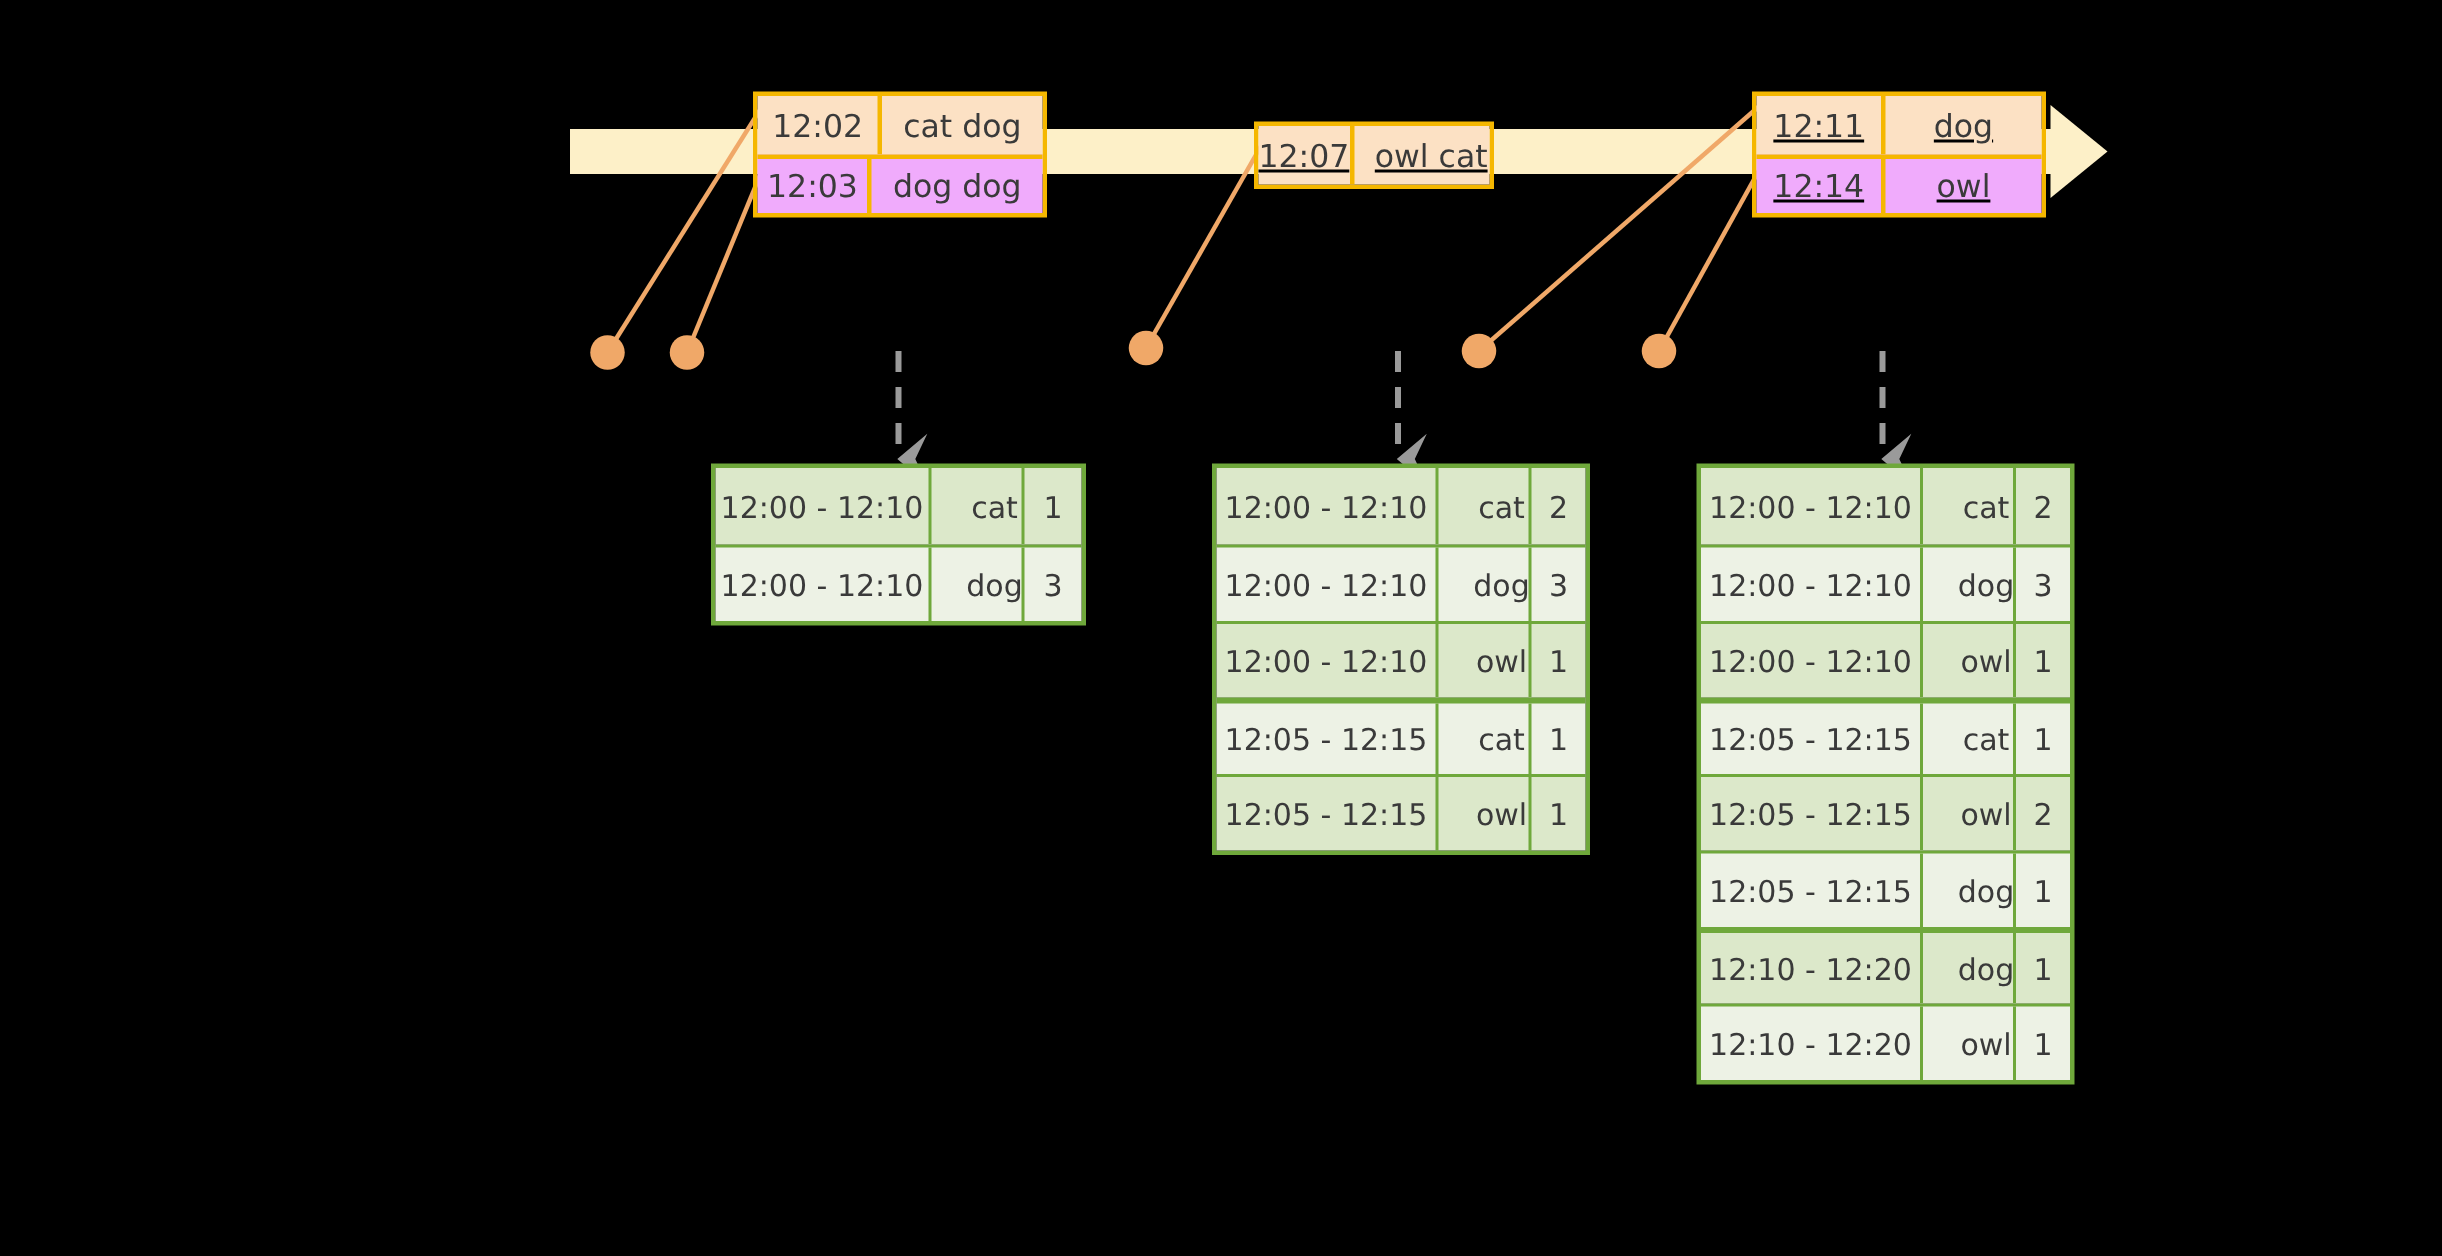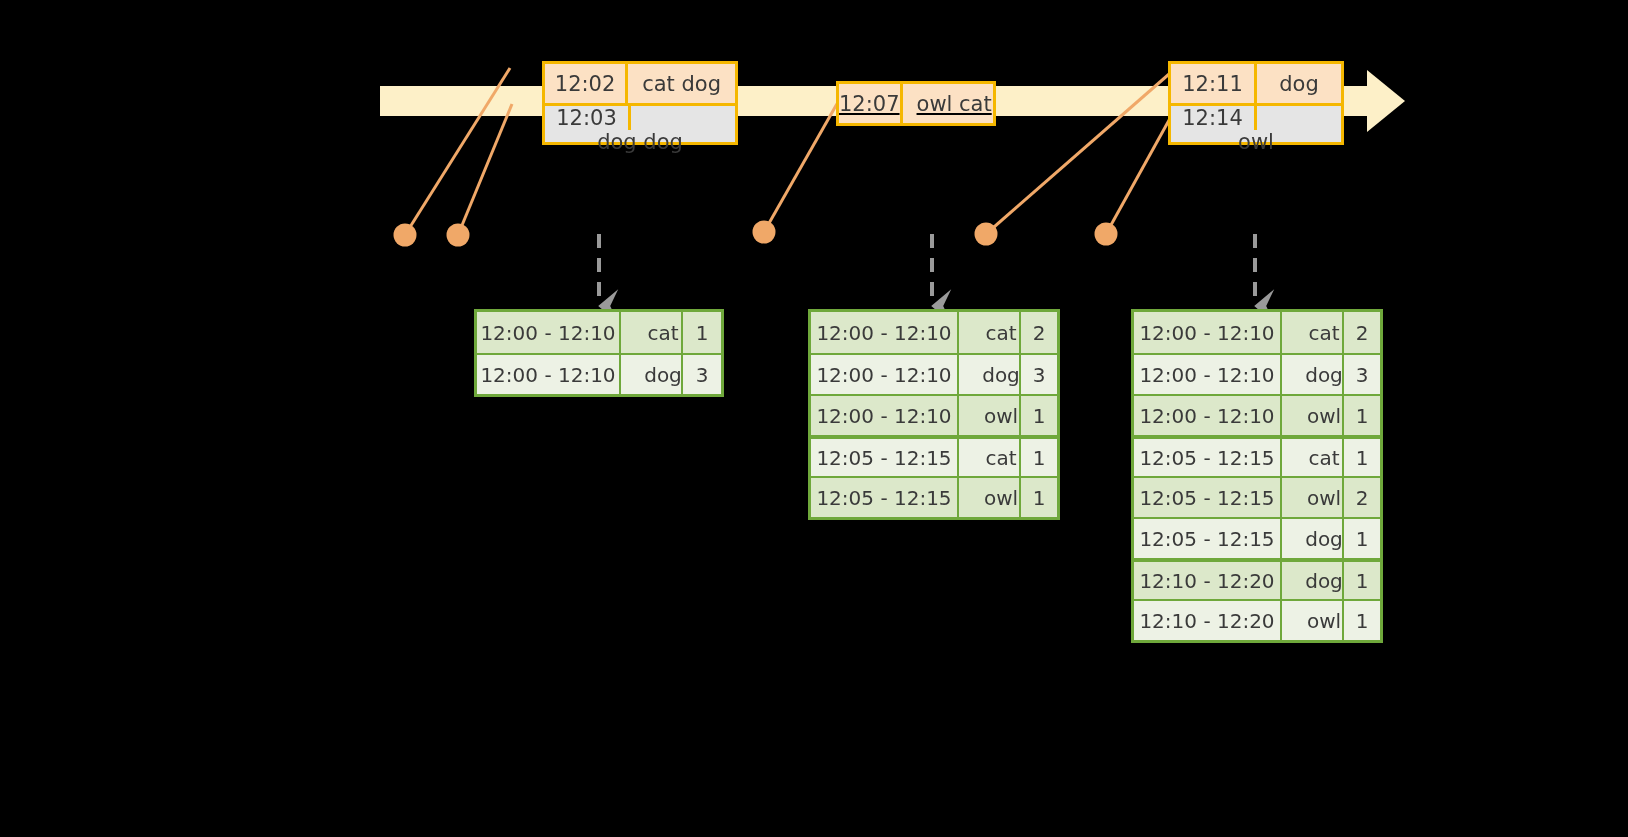--- a/index.html
+++ b/index.html
@@ -58,21 +58,21 @@
   .evt-row {
     display: flex;
     flex-direction: row;
     height: 39px;
     box-sizing: border-box;
   }
   .evt-row + .evt-row {
     border-top: 3px solid #F5B700;
   }
   .evt-row.shade-a { background: #FCE1C4; }
-  .evt-row.shade-b { background: #e5e5e5; flex-direction: column; }
+  .evt-row.shade-b { background: #f0abfc; }
   .evt-time {
     width: 86px;
     box-sizing: border-box;
     border-right: 3px solid #F5B700;
     display: flex;
     align-items: center;
     justify-content: center;
     font-size: 21px;
     color: #3a3a3a;
   }
@@ -80,36 +80,36 @@
     flex: 1;
     display: flex;
     align-items: center;
     justify-content: center;
     font-size: 21px;
     color: #3a3a3a;
     padding: 0 14px;
     white-space: nowrap;
   }
 
-  #evt-0 { left: 502px; top: 61px;  width: 196px; margin-left: 40px; }
+  #evt-0 { left: 502px; top: 61px;  width: 196px; }
   #evt-1 { left: 836px; top: 81px;  width: 160px; text-decoration: underline; }
-  #evt-2 { left: 1168px; top: 61px; width: 176px; }
+  #evt-2 { left: 1168px; top: 61px; width: 196px; text-decoration: underline; }
 
   
   .rtable {
     position: absolute;
     border: 3px solid #6FA83B;
     box-sizing: border-box;
     display: flex;
     flex-direction: column;
   }
   .rrow {
     display: flex;
     flex-direction: row;
-    height: 41px;
+    height: 51px;
     box-sizing: border-box;
   }
   .rrow + .rrow { border-top: 2px solid #6FA83B; }
   .rrow.grp-end + .rrow { border-top: 4px solid #6FA83B; }
   .rrow.shade-a { background: #DCE8CA; }
   .rrow.shade-b { background: #EDF2E5; }
   .rc {
     display: flex;
     align-items: center;
     justify-content: center;

